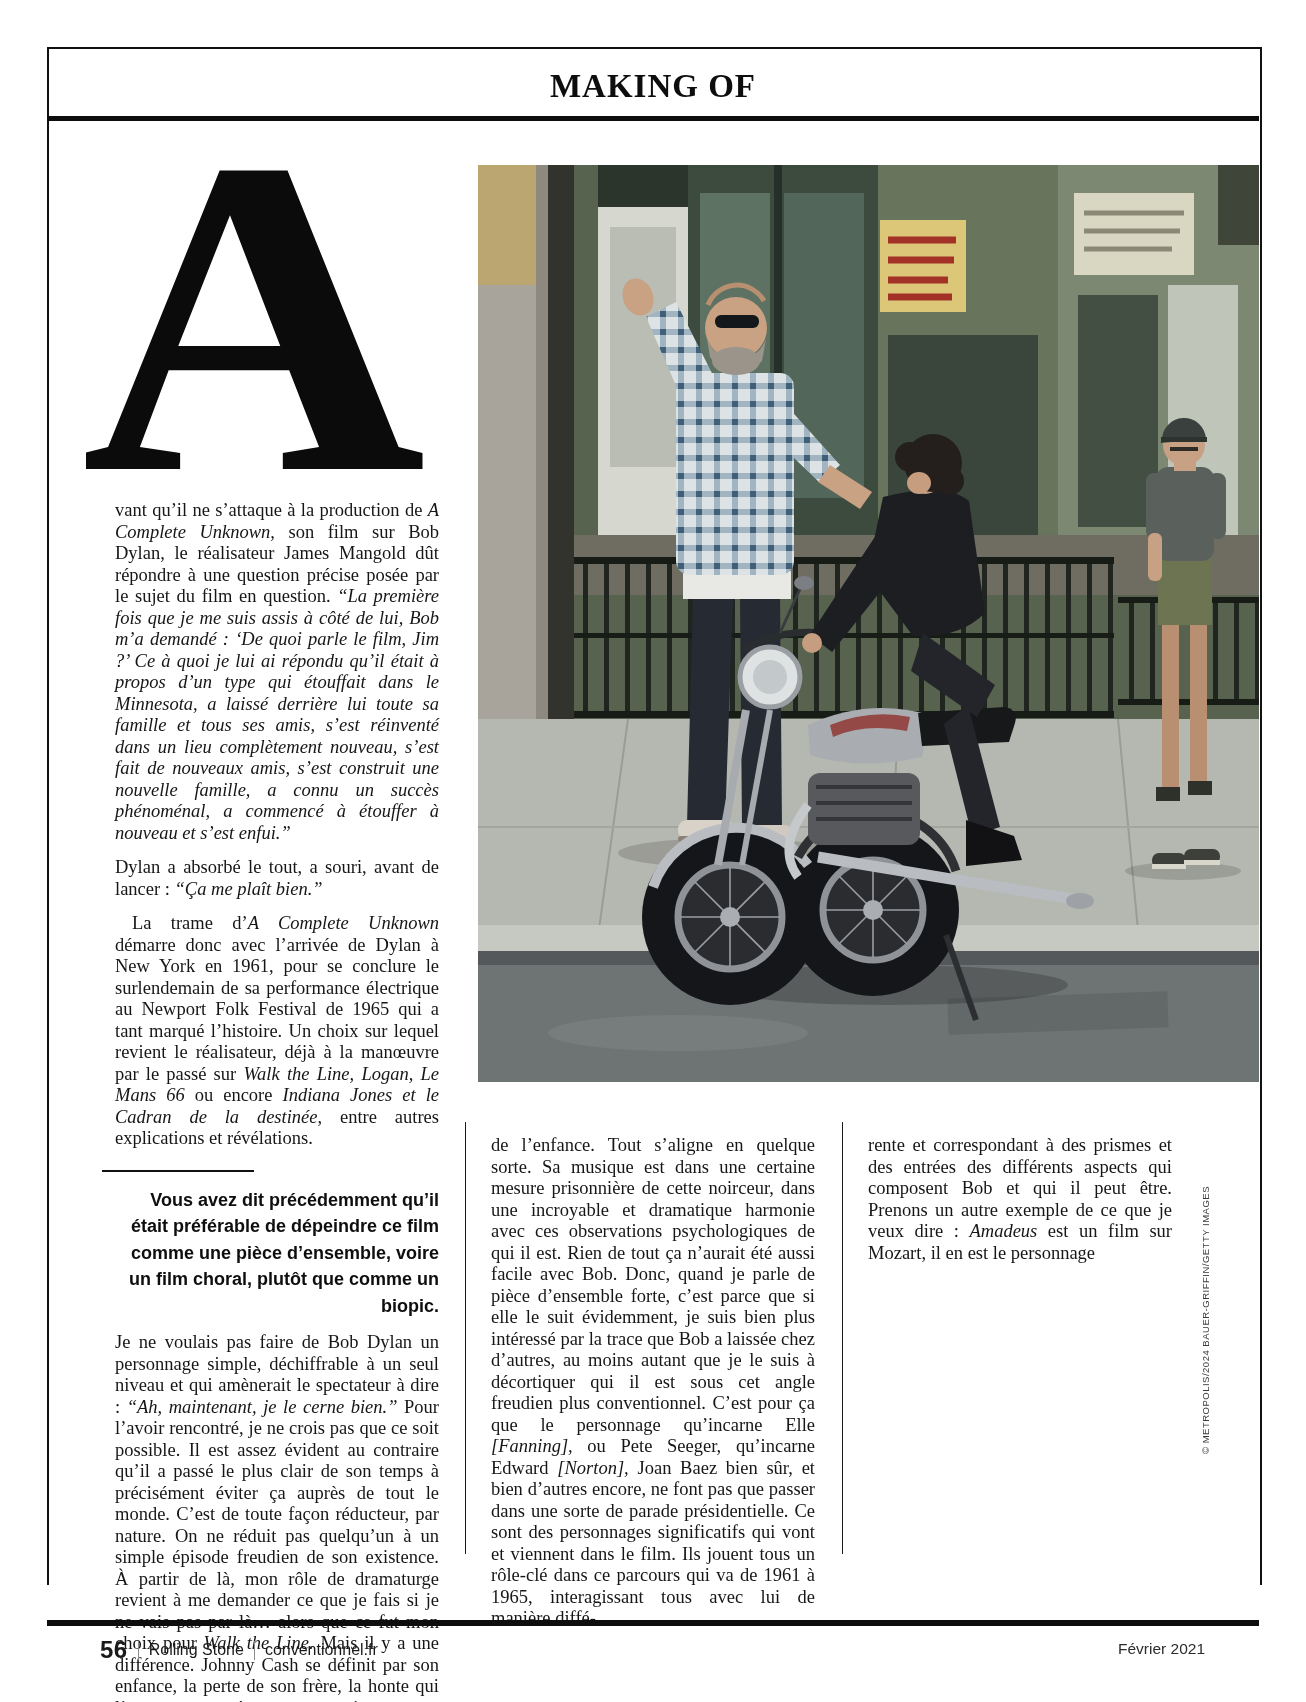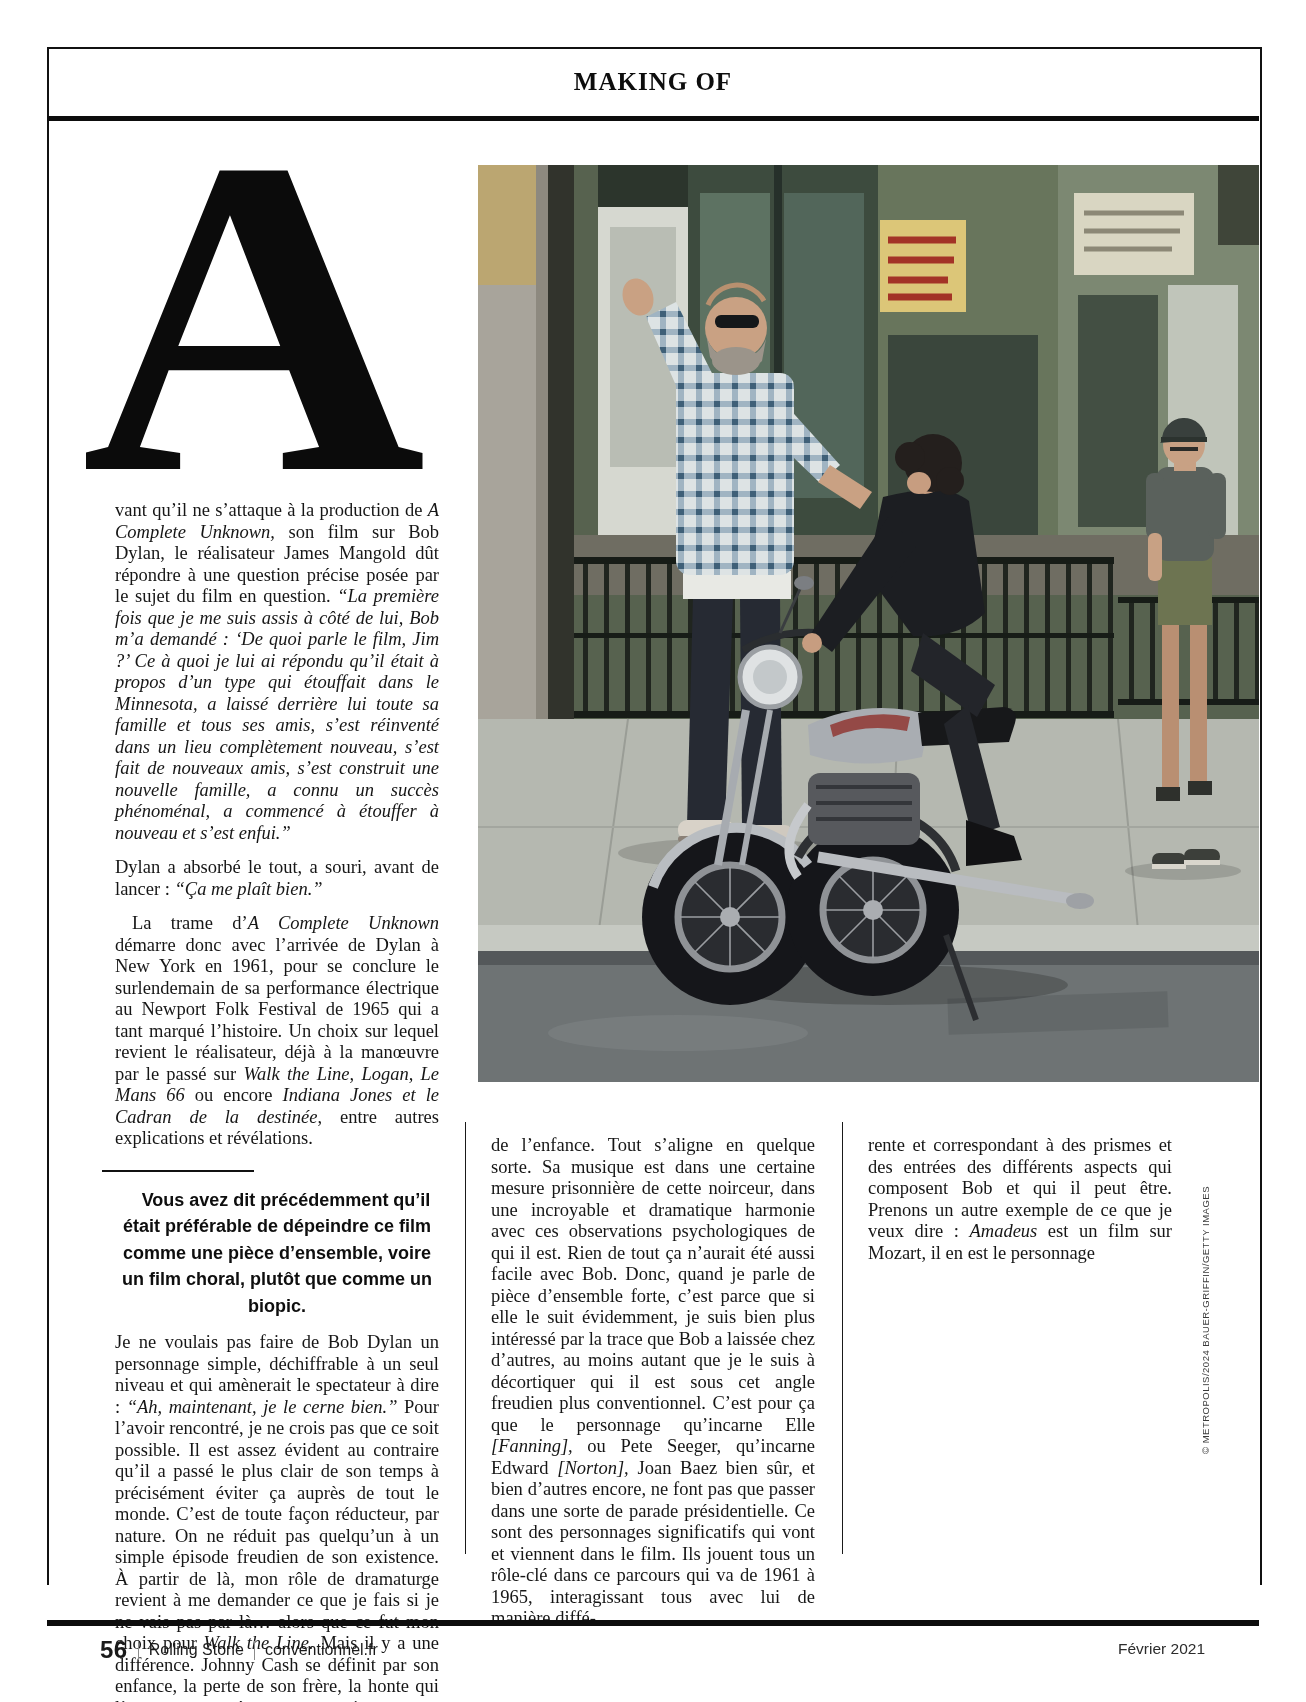--- a/index.html
+++ b/index.html
@@ -1,41 +1,41 @@
 <!DOCTYPE html>
 <html><head>
 <meta charset="utf-8">
 <style>
   html,body{margin:0;padding:0;background:#ffffff;}
   .page{position:relative;width:1306px;height:1702px;background:#fff;overflow:hidden;
         font-family:"Liberation Serif",serif;color:#141414;}
   .frame{position:absolute;left:47px;top:47px;width:1211px;height:1536px;
          border-top:2px solid #111;border-left:2px solid #111;border-right:2px solid #111;}
   .kicker{position:absolute;left:47px;top:68px;width:1212px;text-align:center;
-          font-family:"Liberation Serif",serif;font-weight:bold;font-size:25px;
+          font-family:"Liberation Serif",serif;font-weight:bold;font-size:33px;
           letter-spacing:1px;color:#0d0d0d;}
   .kicker-rule{position:absolute;left:47px;top:116px;width:1212px;height:5px;background:#0d0d0d;}
 
   
   .dropcap-box{position:absolute;left:86px;top:168px;width:340px;height:310px;overflow:visible;}
 
   
   .photo{position:absolute;left:478px;top:165px;width:781px;height:917px;margin:0;overflow:hidden;}
 
   
   .col{position:absolute;font-size:18.5px;line-height:21.5px;text-align:justify;color:#161616;}
   .col p{margin:13px;}
   .col p.indent{text-indent:17px;}
   .col1{left:102px;top:487px;width:350px;}
   .col2{left:478px;top:1122px;width:350px;}
   .col3{left:855px;top:1122px;width:330px;}
   .it{font-style:italic;}
   .q-rule{width:152px;height:0;border-top:2px solid #111;margin:20px 0 15px 0;}
   .question{font-family:"Liberation Sans",sans-serif;font-weight:bold;font-size:18px;
-            line-height:26.5px;text-align:center;text-indent:18px;color:#0e0e0e;}
+            line-height:26.5px;text-align:right;text-indent:18px;color:#0e0e0e;}
   .colrule{position:absolute;top:1122px;height:432px;width:1px;background:#1a1a1a;}
   .colrule1{left:465px;}
   .colrule2{left:842px;}
 
   
   .pullquote{position:absolute;left:853px;top:1253px;width:332px;}
   .pq-rule{height:0;border-top:2px solid #111;}
   .pq-text{margin:26px 0 24px 0;text-align:center;font-family:"DejaVu Serif",serif;
            font-weight:bold;font-style:italic;font-size:38px;line-height:53px;
            letter-spacing:-1.5px;color:#0d0d0d;}

